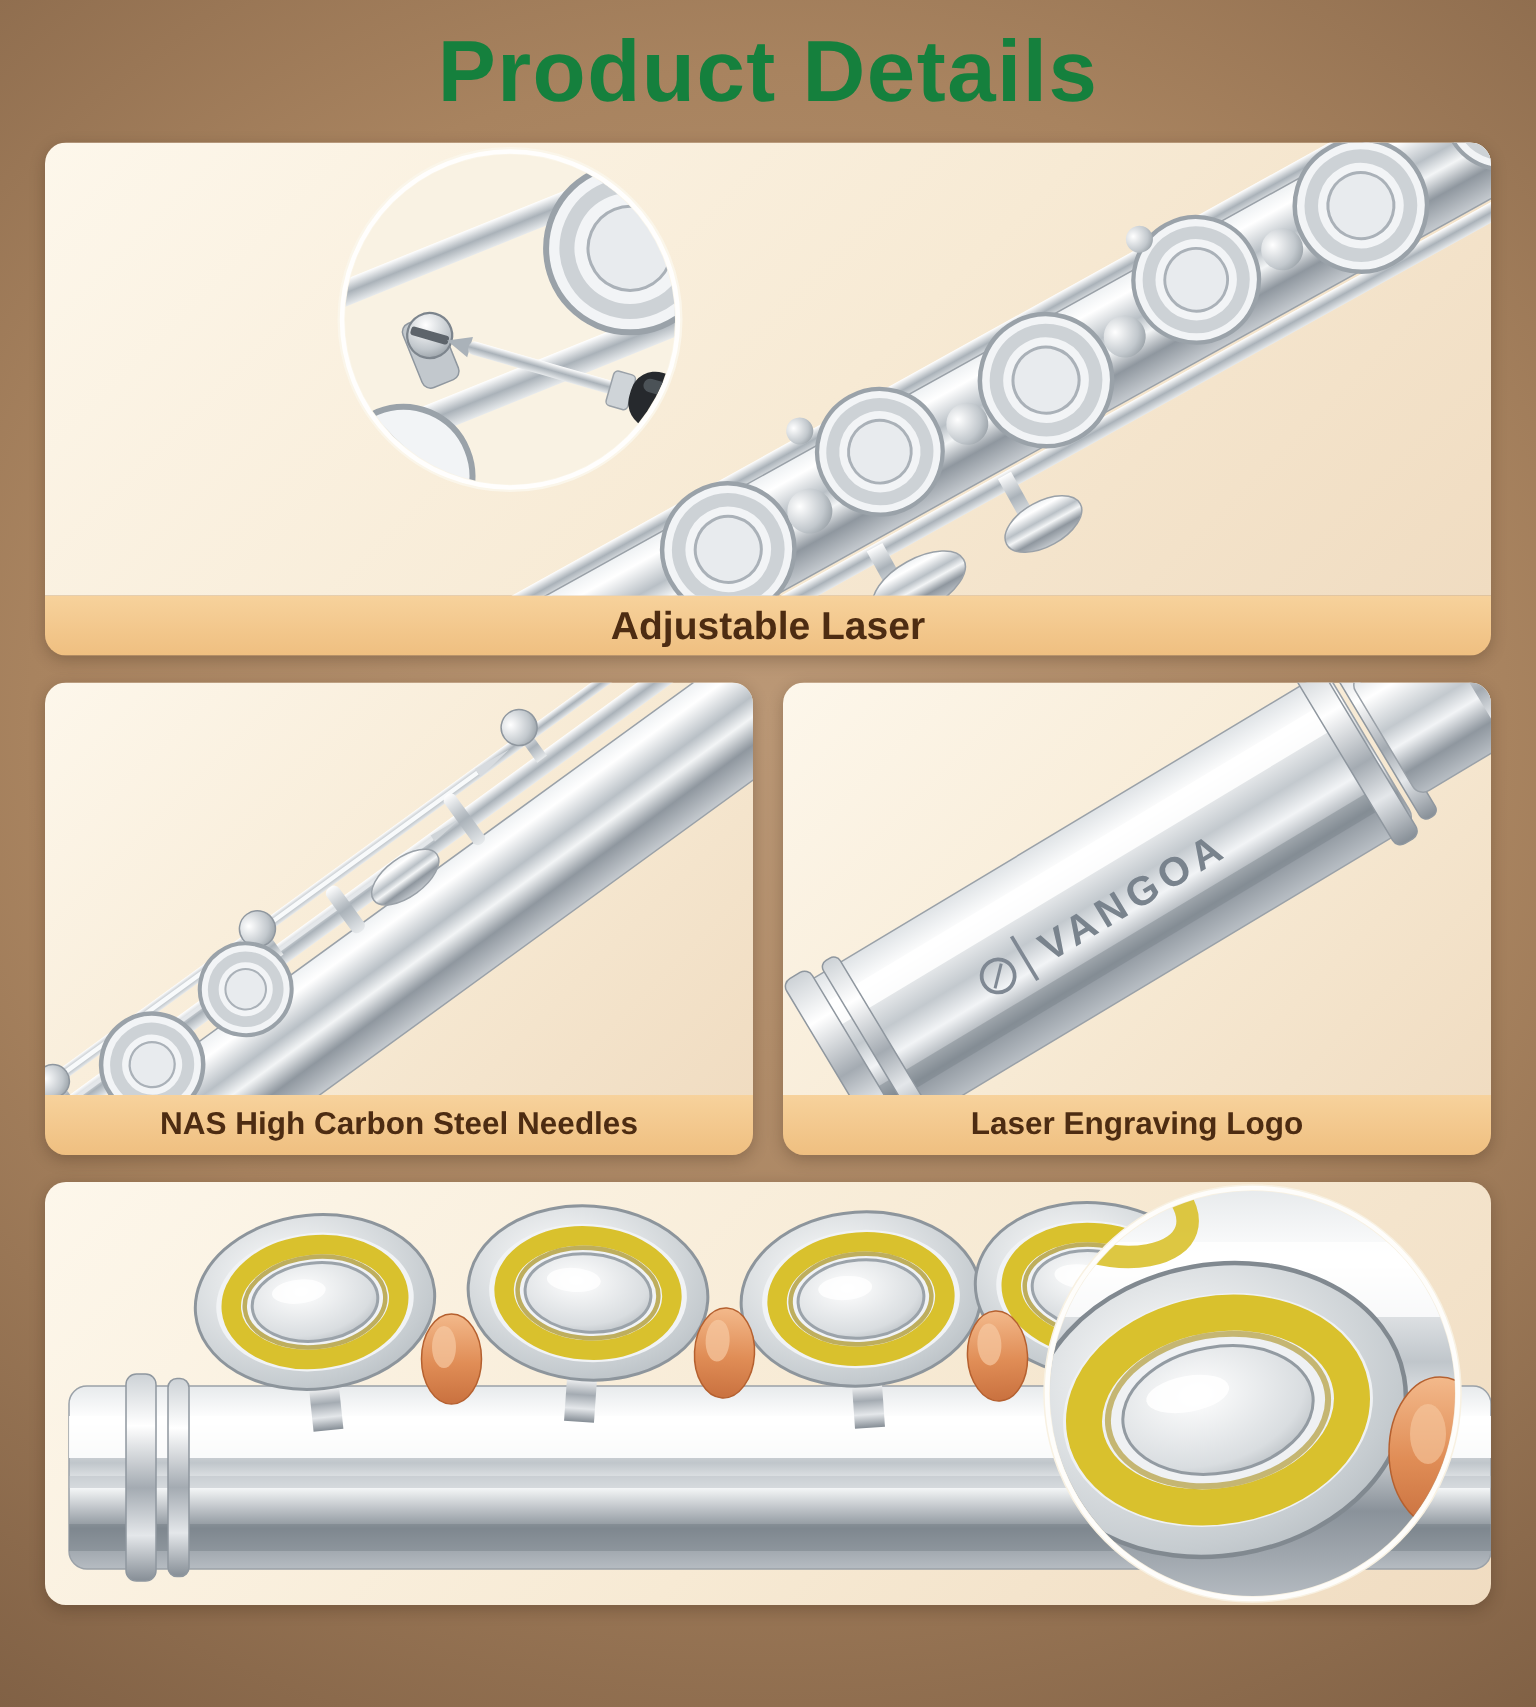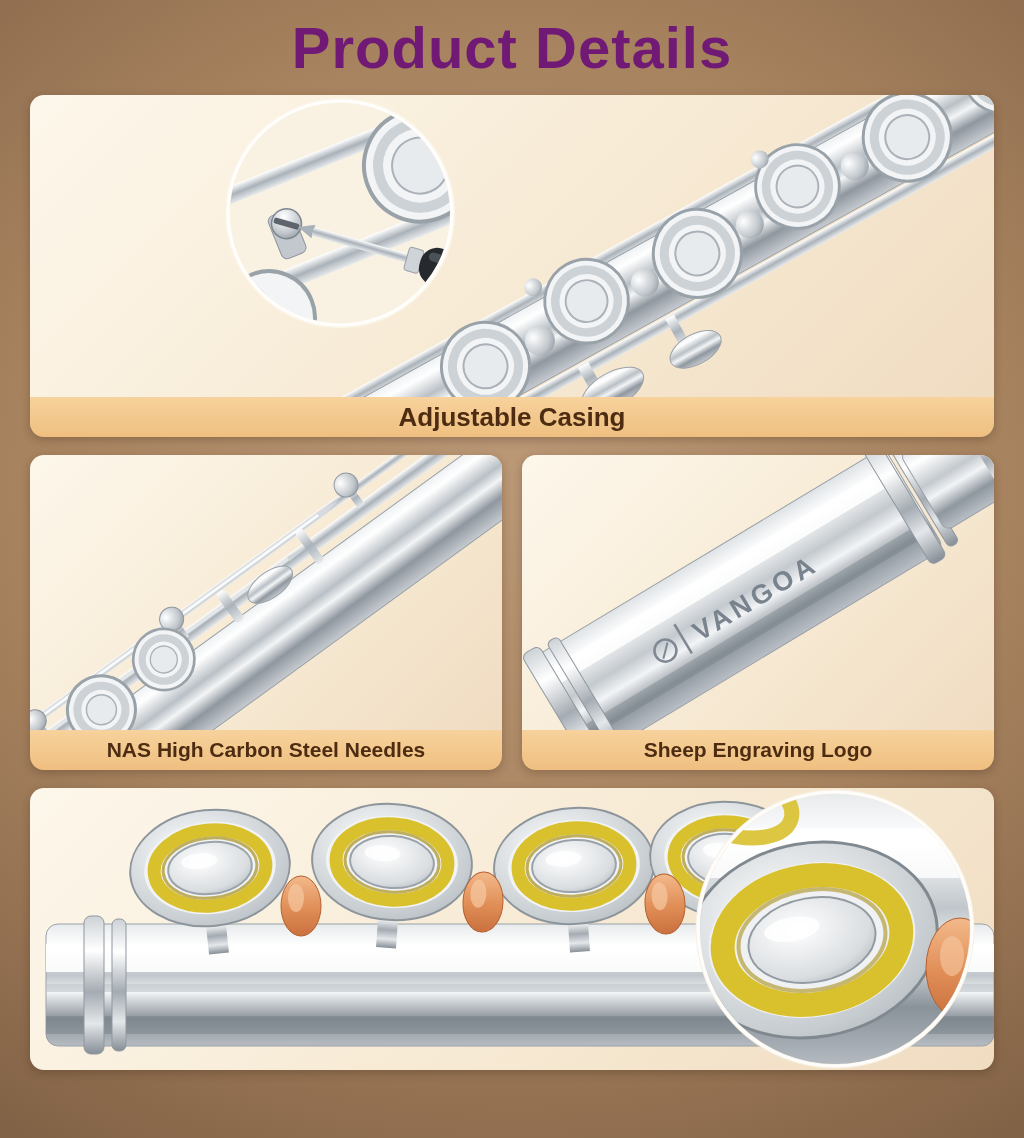--- a/index.html
+++ b/index.html
@@ -5,21 +5,21 @@
   * { margin:0; padding:0; box-sizing:border-box; }
   html,body { width:1024px; height:1138px; }
   body {
     font-family:"Liberation Sans", sans-serif;
     background: radial-gradient(120% 95% at 50% 42%, #bb9876 0%, #a8835f 40%, #7c5d42 78%, #5e452f 100%);
     overflow:hidden;
   }
   .page { position:relative; width:1024px; height:1138px; }
   .title {
     height:95px; display:flex; align-items:center; justify-content:center;
-    color:#701a75; font-size:58px; font-weight:bold; letter-spacing:1px;
+    color:#15803d; font-size:58px; font-weight:bold; letter-spacing:1px;
   }
   .content { position:absolute; top:95px; left:30px; width:964px; display:flex; flex-direction:column; gap:18px; }
   .panel {
     border-radius:14px; overflow:hidden; display:flex; flex-direction:column;
     box-shadow:0 3px 10px rgba(40,24,10,0.25);
   }
   .photo {
     background:linear-gradient(135deg,#fdf7eb 0%,#f7ead4 55%,#f0dcc1 100%);
     position:relative;
   }
@@ -120,21 +120,21 @@
                 <rect x="283" y="127.5" width="100" height="9" rx="4" fill="url(#p1rod)"></rect>
                 <rect x="381" y="120" width="15" height="24" rx="3" fill="#cfd4d8" stroke="#9aa1a8"></rect>
                 <rect x="395" y="113" width="95" height="38" rx="17" fill="#26292d"></rect>
                 <rect x="402" y="119" width="70" height="9" rx="4.5" fill="#50565c" opacity="0.9"></rect>
               </g>
             </g>
             <circle cx="310" cy="118" r="112" fill="none" stroke="#ffffff" stroke-width="3" opacity="0.9"></circle>
           </g>
         </svg>
       </div>
-      <div class="caption">Adjustable Casing</div>
+      <div class="caption">Adjustable Laser</div>
     </section>
 
     <div class="row">
 
       <section class="panel half">
         <div class="photo">
           <svg viewBox="0 0 472 275" preserveAspectRatio="xMidYMid slice">
             <defs>
               <linearGradient id="p2chrome" x1="0" y1="0" x2="0" y2="1">
                 <stop offset="0" stop-color="#eef1f3"></stop>
@@ -220,21 +220,21 @@
               <rect x="498" y="88" width="12" height="98" rx="5" fill="url(#p3ring)"></rect>
               <g>
                 <circle cx="128" cy="140" r="11" fill="none" stroke="#7f8893" stroke-width="2.5"></circle>
                 <line x1="122" y1="146" x2="134" y2="134" stroke="#7f8893" stroke-width="2"></line>
                 <rect x="148" y="122" width="2.5" height="34" fill="#7f8893"></rect>
                 <text x="162" y="150" font-size="27" font-weight="bold" letter-spacing="4" fill="#79838d">VANGOA</text>
               </g>
             </g>
           </svg>
         </div>
-        <div class="caption">Sheep Engraving Logo</div>
+        <div class="caption">Laser Engraving Logo</div>
       </section>
 
     </div>
 
     <section class="panel p4">
       <div class="photo">
         <svg viewBox="0 0 964 282" preserveAspectRatio="xMidYMid slice">
           <defs>
             <linearGradient id="p4chrome" x1="0" y1="0" x2="0" y2="1">
               <stop offset="0" stop-color="#e7eaec"></stop>

